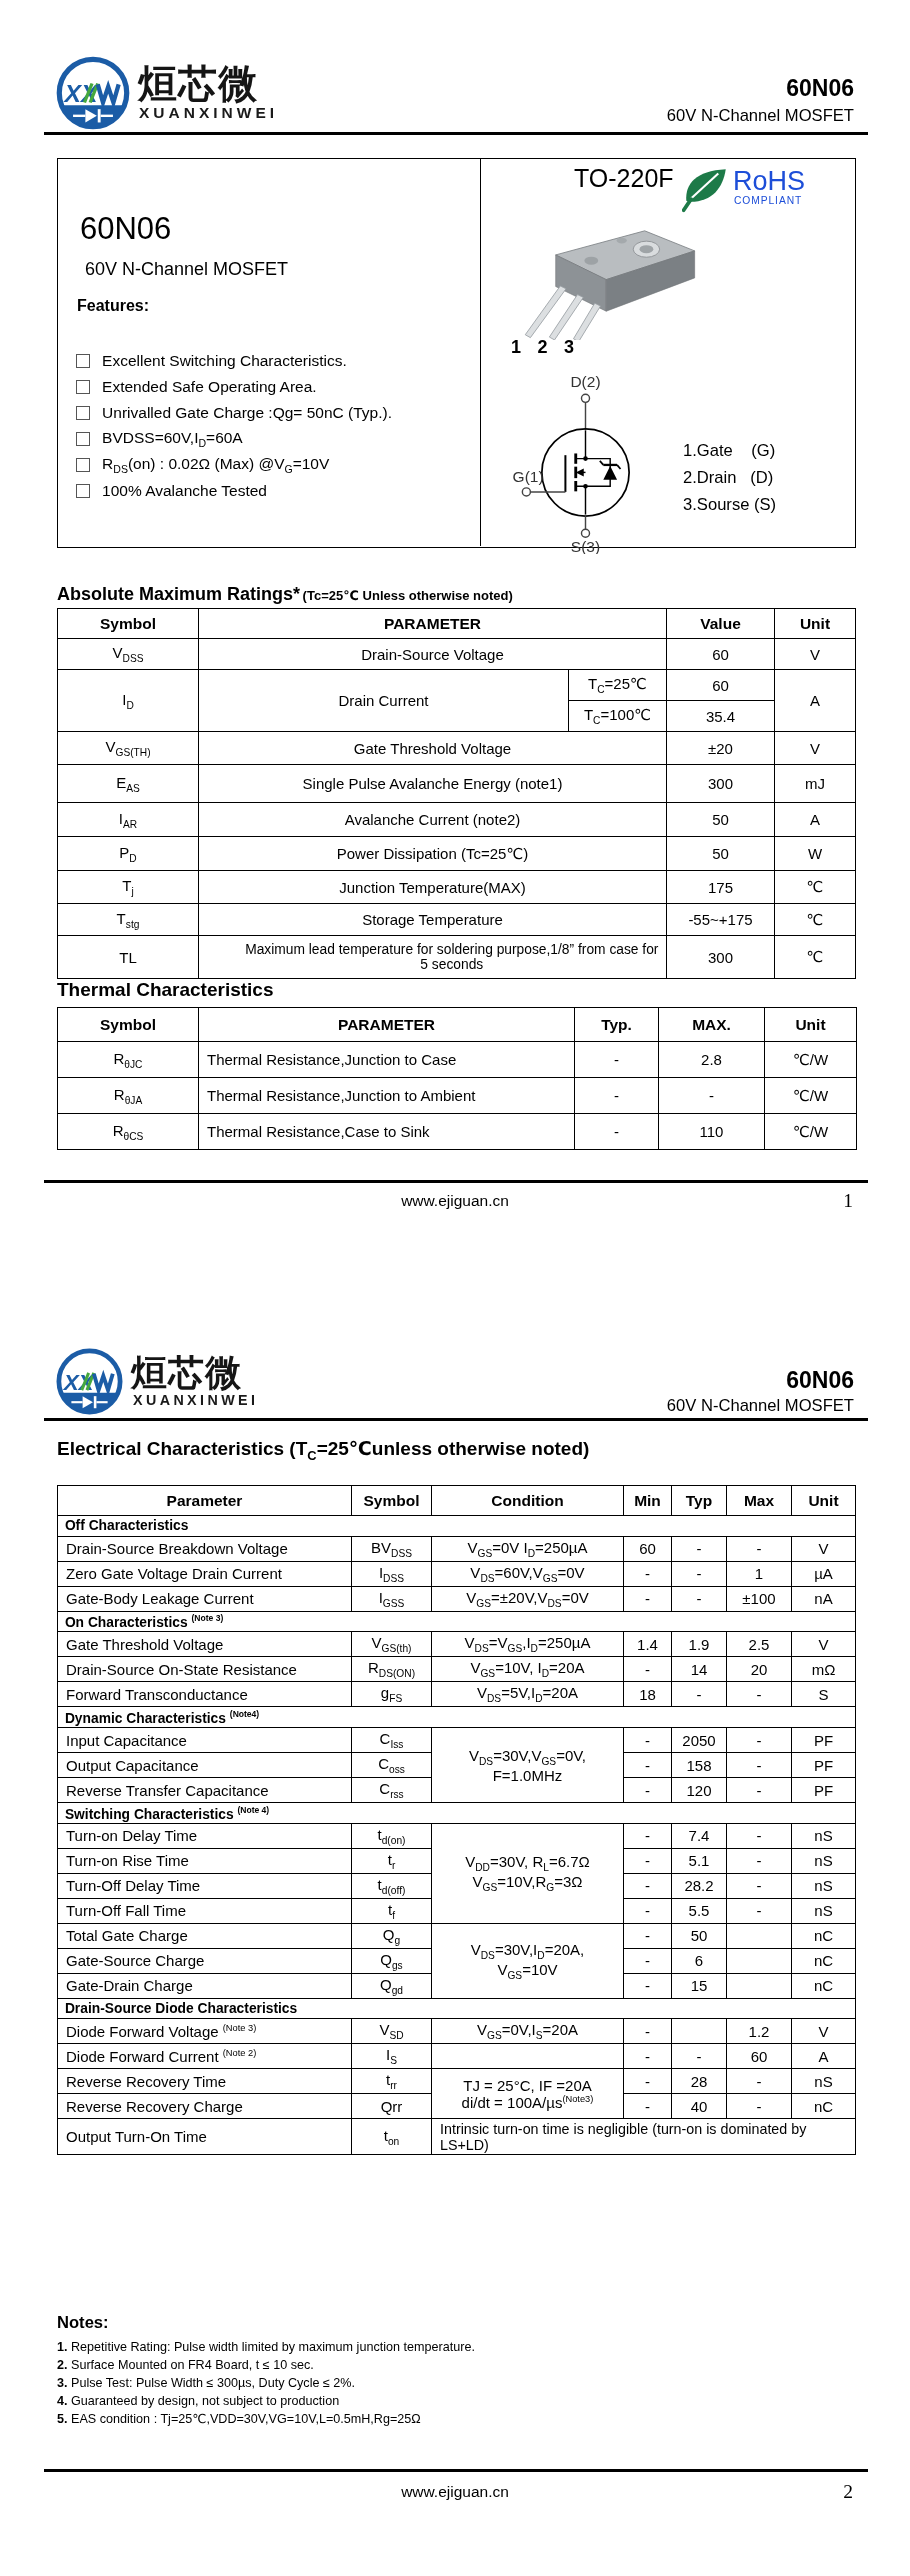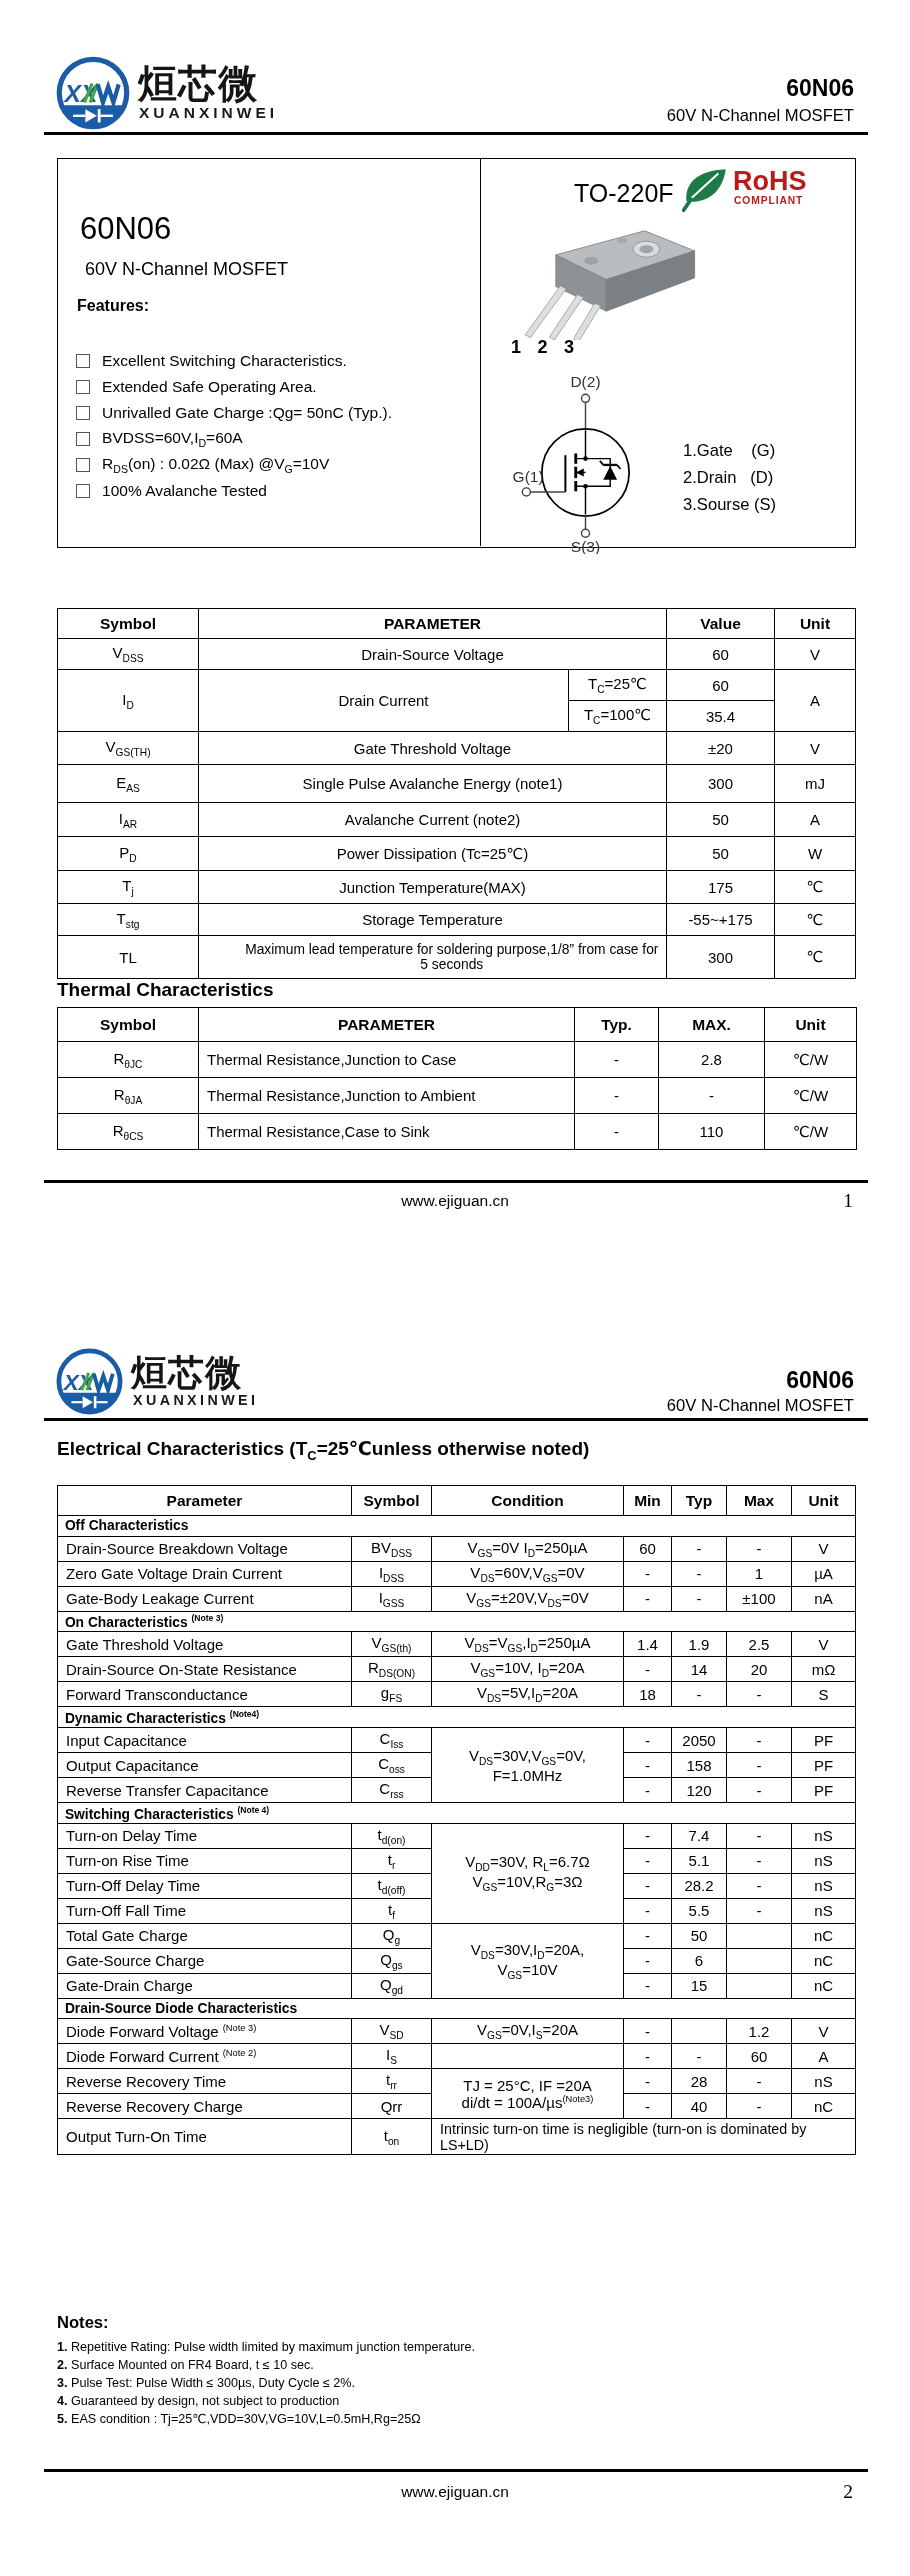--- a/index.html
+++ b/index.html
@@ -23,21 +23,21 @@
   
   table.tbl{border-collapse:collapse;table-layout:fixed;border:1.7px solid #000;}
   .tbl td,.tbl th{border:1.1px solid #000;font-size:15px;text-align:center;padding:1.1px 3.4px;overflow:hidden;}
   .tbl th{font-weight:bold;font-size:15.5px;}
   .pl{text-align:left !important;padding-left:8px !important;}
   .sec{text-align:left !important;font-weight:bold;font-size:13.8px !important;padding-left:6.9px !important;}
   .t-title{font-weight:bold;font-size:18px;}
   .t-note{font-weight:bold;font-size:13px;}
   .footer-site{font-size:15.5px;text-align:center;}
   .pagenum{font-family:"Liberation Serif","DejaVu Serif",serif;font-size:19.5px;}
-  .rohs-txt{color:#b91c1c;font-weight:bold;line-height:1;}
+  .rohs-txt{color:#1d4ed8;font-weight:normal;line-height:1;}
 </style>
 </head>
 <body>
 
 <div id="canvas">
 
   <svg class="abs" style="left:55px;top:55px;width:76px;height:76px;" viewBox="0 0 160 160">
     <circle cx="80" cy="80" r="71" fill="none" stroke="#1b5ca6" stroke-width="11"></circle>
     <path d="M14,106 A71,71 0 0 0 146,106 Z" fill="#1b5ca6"></path>
     <text x="20" y="99" font-size="52" font-weight="bold" font-style="italic" fill="#1b5ca6" font-family="Liberation Sans,sans-serif">XX</text>
@@ -82,21 +82,21 @@
     <div class="feat-item">
         <span class="chk"></span>
         <span>R<sub>DS</sub>(on) : 0.02Ω (Max) @V<sub>G</sub>=10V</span>
       </div>
     <div class="feat-item">
         <span class="chk"></span>
         <span>100% Avalanche Tested</span>
       </div>
   </div>
 
-  <div class="abs" style="left:574px;top:179px;font-size:25px;">TO-220F</div>
+  <div class="abs" style="left:574px;top:164px;font-size:25px;">TO-220F</div>
 
   <svg class="abs" style="left:682px;top:165px;width:48px;height:49px;" viewBox="0 0 90 90">
     <path d="M8,66 C6,34 26,10 82,7 C77,42 56,69 14,68 Z" fill="#1d7a48"></path>
     <line x1="17" y1="62" x2="68" y2="15" stroke="#fff" stroke-width="4"></line>
     <line x1="3" y1="84" x2="17" y2="63" stroke="#1d7a48" stroke-width="7" stroke-linecap="round"></line>
   </svg>
   <div class="abs rohs-txt" style="left:733px;top:168px;font-size:27px;">RoHS</div>
   <div class="abs rohs-txt" style="left:734px;top:196px;font-size:10.3px;letter-spacing:0.9px;">COMPLIANT</div>
 
   <svg class="abs" style="left:504px;top:225px;width:201px;height:115px;" viewBox="0 0 350 200">
@@ -144,20 +144,24 @@
     <circle cx="135" cy="279" r="7" fill="none" stroke="#444" stroke-width="2.5"></circle>
     <text x="135" y="311" font-size="27" fill="#333" text-anchor="middle">S(3)</text>
   </svg>
 
   <div class="abs" style="left:683px;top:441px;">
     <div class="legend-line">1.Gate    (G)</div>
     <div class="legend-line">2.Drain   (D)</div>
     <div class="legend-line">3.Sourse (S)</div>
   </div>
 
+  <div class="abs" style="left:57px;top:584px;">
+    <span class="t-title">Absolute Maximum Ratings*</span>
+    <span class="t-note">(Tc=25℃ Unless otherwise noted)</span>
+  </div>
 
   <table class="tbl abs" style="left:57px;top:608px;width:797px;">
     <colgroup>
         <col style="width:141px">
         <col style="width:370px">
         <col style="width:98px">
         <col style="width:108px">
         <col style="width:81px">
       </colgroup>
     <tbody>

